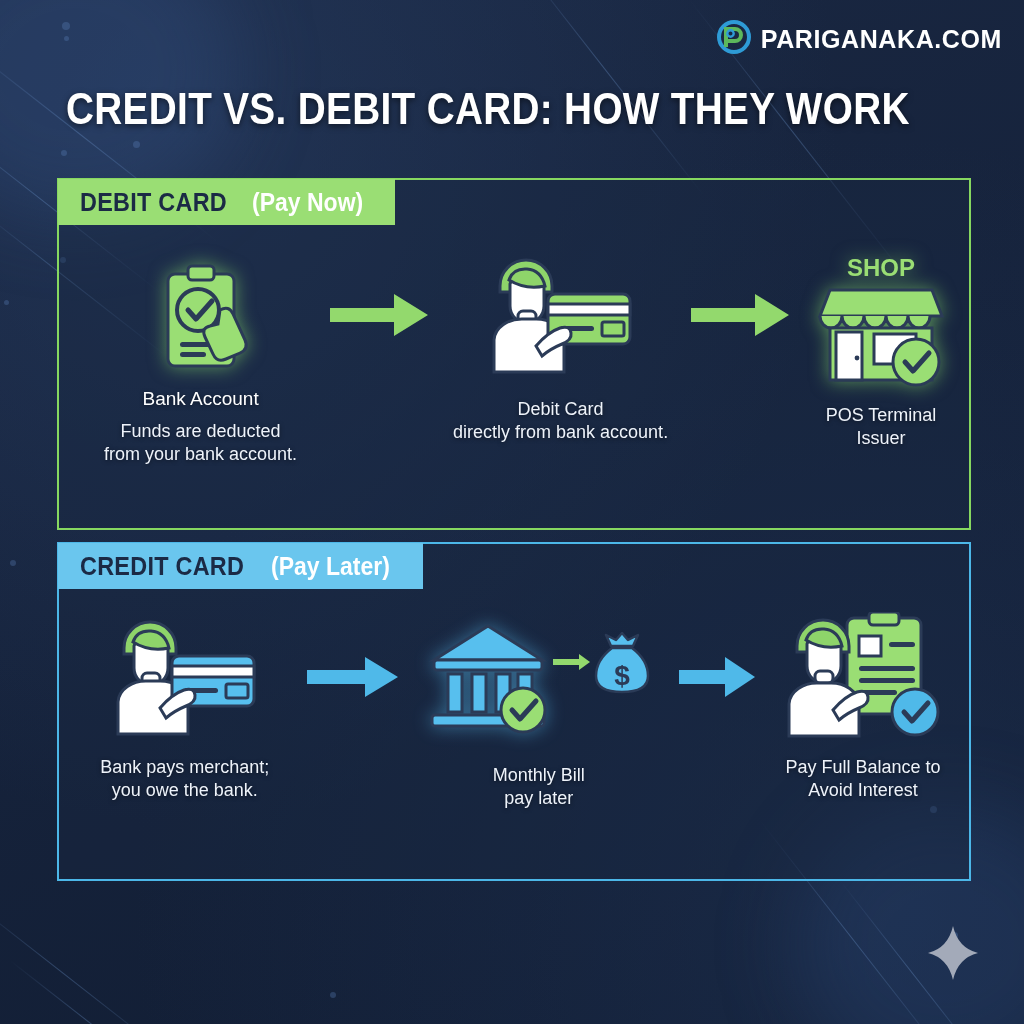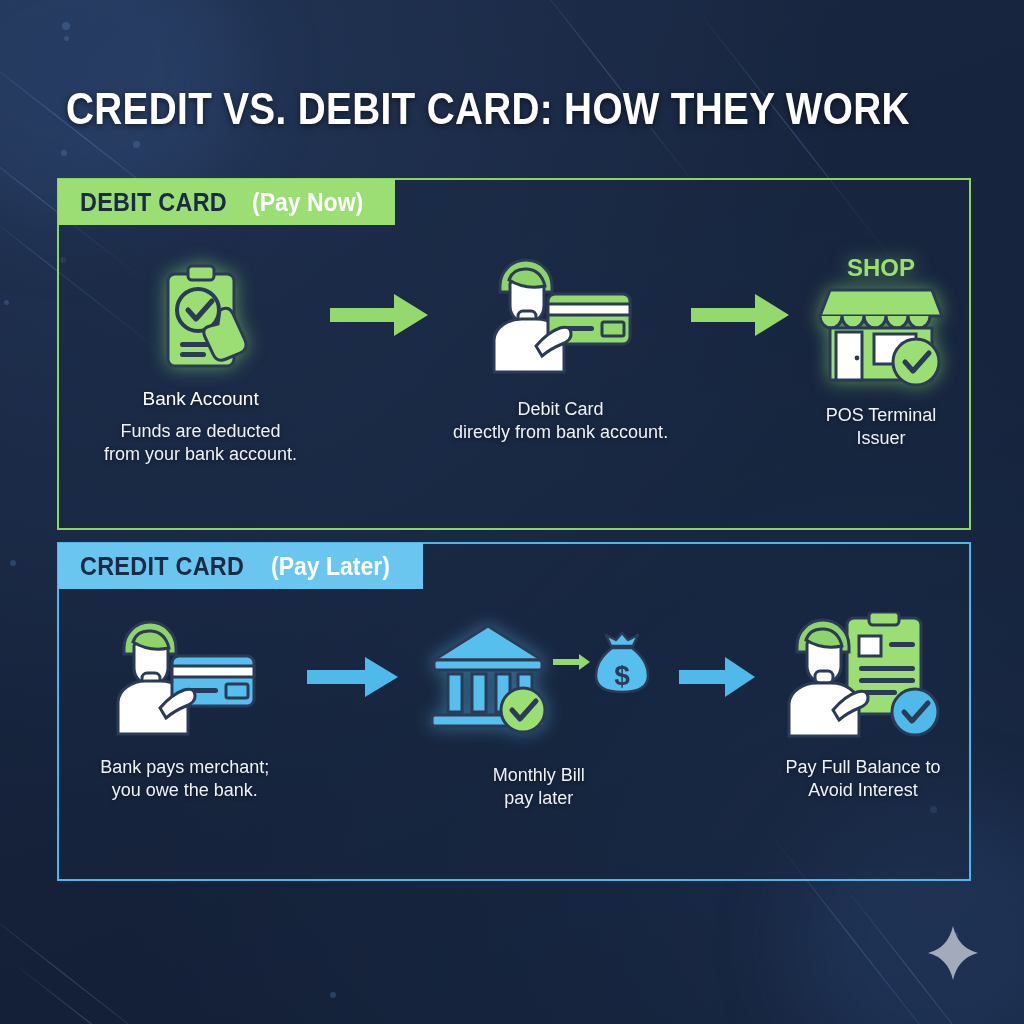--- a/index.html
+++ b/index.html
@@ -109,20 +109,30 @@
     <div class="dot" style="left:61px;top:150px;width:6px;height:6px;"></div>
     <div class="dot" style="left:133px;top:141px;width:7px;height:7px;"></div>
     <div class="dot" style="left:60px;top:257px;width:6px;height:6px;"></div>
     <div class="dot" style="left:4px;top:300px;width:5px;height:5px;"></div>
     <div class="dot" style="left:10px;top:560px;width:6px;height:6px;"></div>
     <div class="dot" style="left:930px;top:806px;width:7px;height:7px;"></div>
     <div class="dot" style="left:951px;top:932px;width:7px;height:7px;"></div>
     <div class="dot" style="left:330px;top:992px;width:6px;height:6px;"></div>
   </div>
 
+  <div class="brand">
+    <span>
+      <svg width="34" height="34" viewBox="0 0 34 34">
+        <circle cx="17" cy="17" r="15" fill="none" stroke="#2e9bd6" stroke-width="4"></circle>
+        <path d="M9 25 L9 9 L18 9 a6 6 0 0 1 0 12 L13 21" fill="none" stroke="#5cb85c" stroke-width="4" stroke-linecap="square"></path>
+        <circle cx="13.5" cy="13.5" r="3.2" fill="none" stroke="#2e9bd6" stroke-width="2.4"></circle>
+      </svg>
+    </span>
+    <span class="brand-name">PARIGANAKA.COM</span>
+  </div>
 
   <div class="page-title">CREDIT VS. DEBIT CARD: HOW THEY WORK</div>
 
   <div class="panel credit">
 
     <div class="badge blue">
       <span class="badge-main">CREDIT CARD</span>
       <span class="badge-sub">(Pay Later)</span>
     </div>
 

